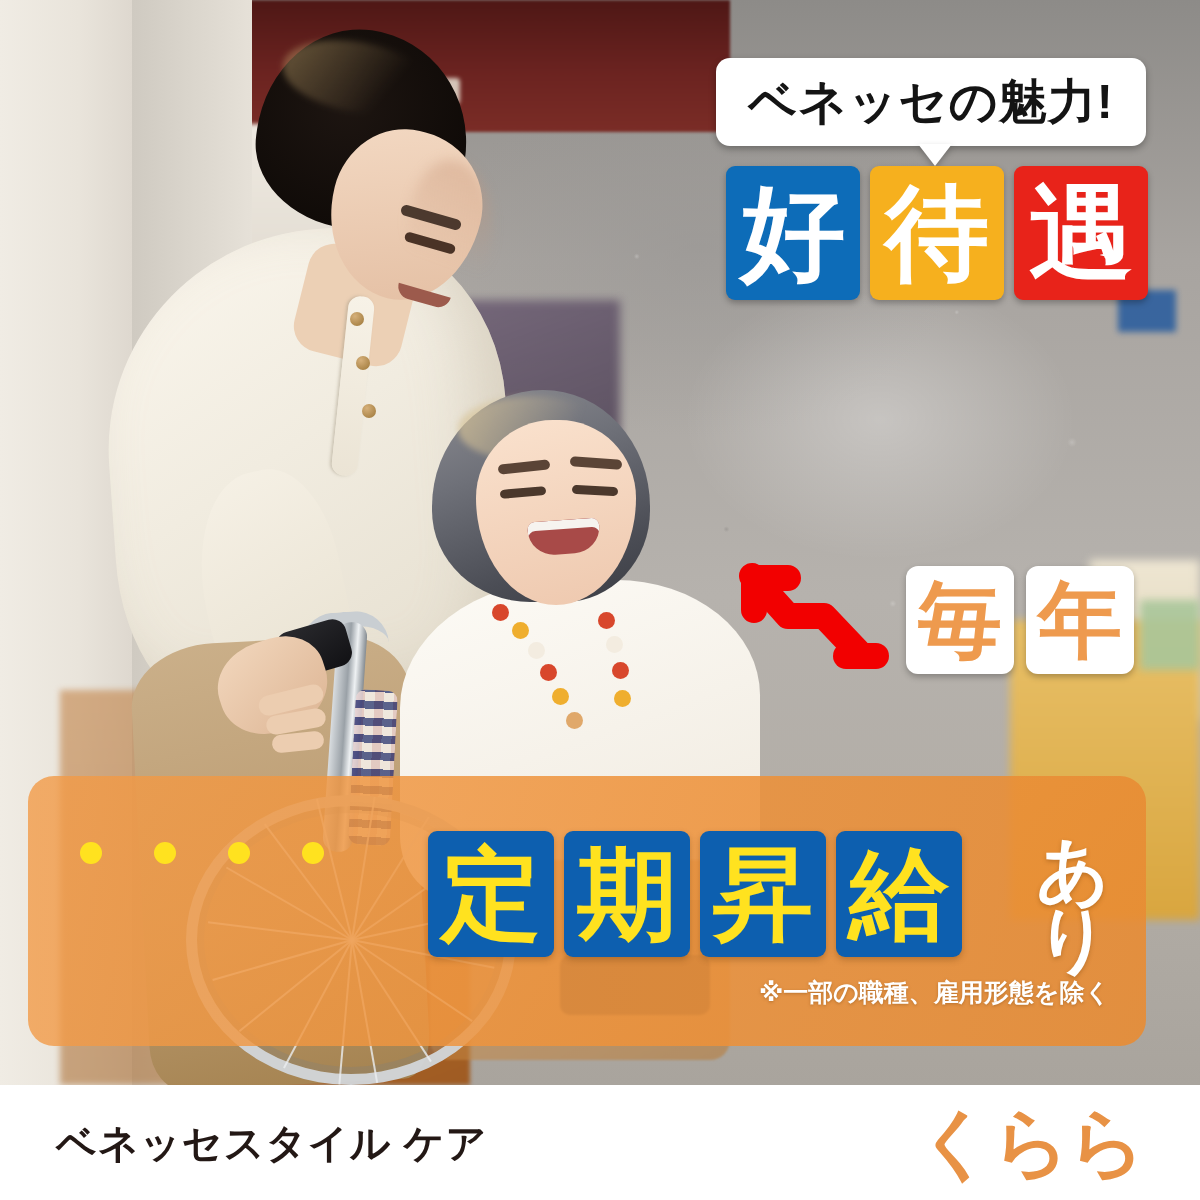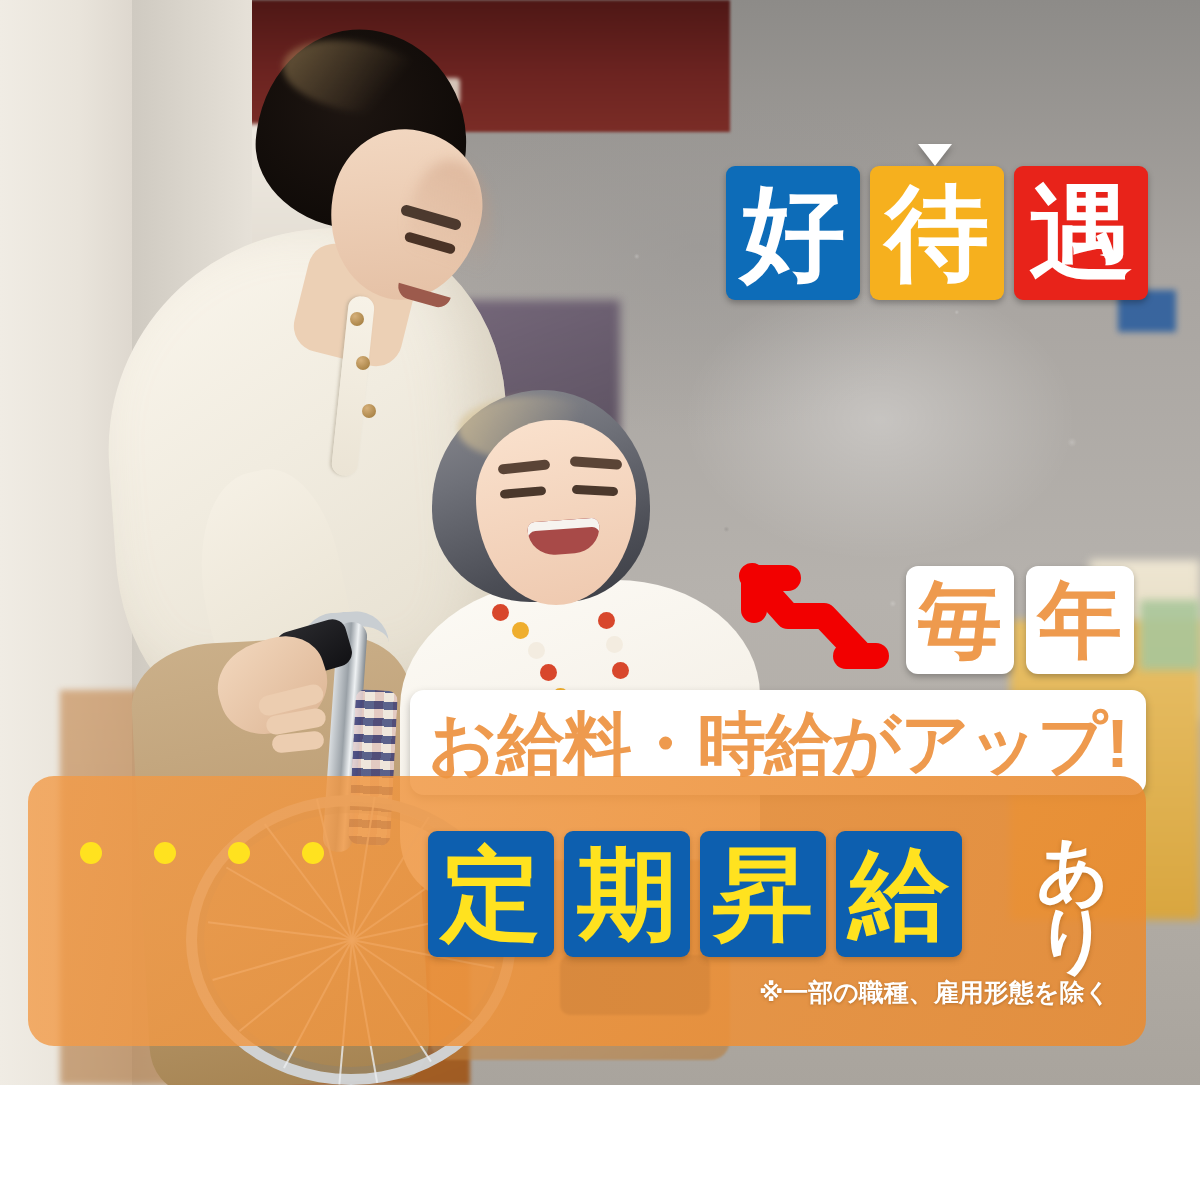--- a/index.html
+++ b/index.html
@@ -429,20 +429,23 @@
         <i style="transform:rotate(212deg)"></i>
       <i style="transform:rotate(235deg)"></i>
         <i style="transform:rotate(258deg)"></i>
       <i style="transform:rotate(281deg)"></i>
         <i style="transform:rotate(304deg)"></i>
       <i style="transform:rotate(327deg)"></i>
         <i style="transform:rotate(350deg)"></i>
     </div>
   </div>
 
+  <div class="bubble">
+    <span>ベネッセの魅力!</span>
+  </div>
   <div class="bubble-tail"></div>
 
   <div class="tile-row">
     <div class="tile" style="background:#0D6CB8">
         <span>好</span>
       </div>
     <div class="tile" style="background:#F6B01E">
         <span>待</span>
       </div>
     <div class="tile" style="background:#E8231A">
@@ -459,23 +462,20 @@
 
   <div class="year-row">
     <div class="year-tile">
       <span style="color:#EE9A4E">毎</span>
     </div>
     <div class="year-tile">
       <span style="color:#EE9A4E">年</span>
     </div>
   </div>
 
-  <div class="salary-bar">
-    <span style="color:#EE9A4E">お給料・時給がアップ!</span>
-  </div>
 
   <div class="orange-banner"></div>
 
   <div class="dots">
     <div class="dot"></div>
     <div class="dot"></div>
     <div class="dot"></div>
     <div class="dot"></div>
   </div>
 
@@ -495,14 +495,18 @@
     </div>
   </div>
 
   <div class="ari">
     <b>あ</b>
     <b>り</b>
   </div>
 
   <div class="note">※一部の職種、雇用形態を除く</div>
 
+  <div class="footer">
+    <div class="brand">ベネッセスタイル ケア</div>
+    <div class="logo">くらら</div>
+  </div>
 
 </div>
 
 </body></html>

